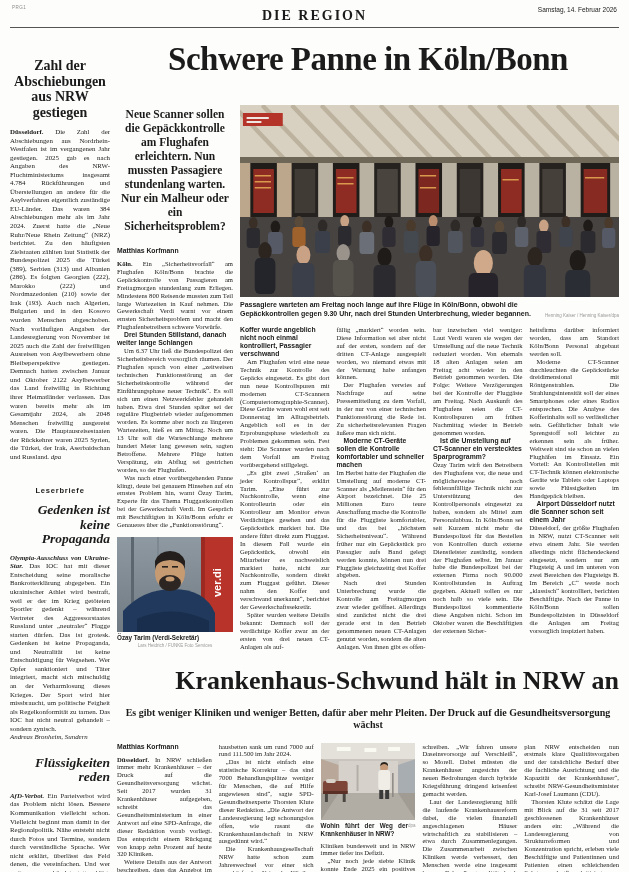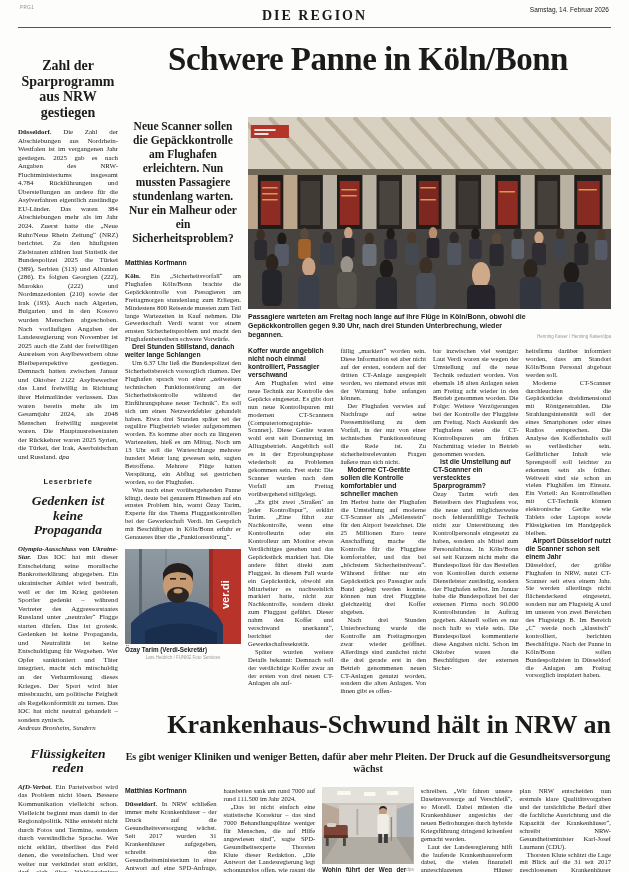--- a/index.html
+++ b/index.html
@@ -1,19 +1,19 @@
 <!DOCTYPE html>
 <html lang="de"><head>
 <meta charset="utf-8">
 <style>
   html,body{margin:0;padding:0;background:#ffffff;}
   .page{
     width:629px;height:872px;box-sizing:border-box;
     background:#fdfdfb;color:#1b1b1b;overflow:hidden;
-    font-family:"Liberation Serif",serif;padding:0 18px;position:relative;
+    font-family:"Liberation Serif",serif;padding:0 10px;position:relative;
   }
   
   .pagehead{position:relative;height:27px;border-bottom:1px solid #555;}
   .edition{position:absolute;left:2px;top:5px;font:4.5px "Liberation Sans",sans-serif;color:#8a8a8a;letter-spacing:.5px;}
   .section-title{position:absolute;left:0;right:0;top:8px;text-align:center;
     font:600 14px "Liberation Serif",serif;letter-spacing:2px;}
   .pagedate{position:absolute;right:2px;top:6px;font:6.5px "Liberation Sans",sans-serif;color:#222;}
   
   .cols{display:flex;gap:7px;align-items:flex-start;}
   .rail{flex:0 0 100px;}
@@ -23,26 +23,26 @@
   .bt p{margin:0;}
   .bt p + p{text-indent:7px;}
   .dl{font-weight:bold;}
   .agency{font-style:italic;}
   .sh{font:bold 6.8px/8px "Liberation Sans",sans-serif;margin:5px 0 2px;text-align:left;text-indent:0;}
   .byline{font:bold 6.8px "Liberation Sans",sans-serif;margin:0 0 6px;}
   .credit{font:4.5px "Liberation Sans",sans-serif;color:#999;}
   
   .rail-headline{font:600 14px/15.5px "Liberation Serif",serif;text-align:center;margin:30px 2px 8px;}
   .rail .bt{font-size:6.9px;line-height:8.55px;}
-  .letters-label{font:600 7.5px "Liberation Sans",sans-serif;letter-spacing:.8px;text-align:center;margin:16px 0 8px;}
-  .letter-headline{font:italic 600 13.5px/14.5px "Liberation Serif",serif;text-align:center;margin:4px 0 7px;}
+  .letters-label{font:600 7.5px "Liberation Sans",sans-serif;letter-spacing:.8px;text-align:center;margin:25px 0 8px;}
+  .letter-headline{font:italic 600 13.5px/14.5px "Liberation Serif",serif;text-align:right;margin:4px 0 7px;}
   .letter-topic{font-style:italic;font-weight:bold;}
   .signature{font-style:italic;}
   
-  .a-headline{font:bold 33px/36px "Liberation Serif",serif;text-align:center;margin:13px 0 40px;letter-spacing:-.5px;}
+  .a-headline{font:bold 33px/36px "Liberation Serif",serif;text-align:center;margin:13px 0 28px;letter-spacing:-.5px;}
   .a-grid{display:grid;grid-template-columns:116px repeat(4,1fr);column-gap:7px;
           grid-template-rows:192px auto auto;}
   .a-col1{grid-column:1;grid-row:1/4;}
   .deck{font:600 11.5px/14px "Liberation Serif",serif;text-align:center;margin:2px 0 14px;}
   .a-photo{grid-column:2/6;grid-row:1;}
   .a-photo svg{display:block;width:100%;height:192px;}
   .a-captrow{grid-column:2/6;grid-row:2;display:flex;justify-content:space-between;align-items:flex-end;
              padding:3px 0 8px;}
   .a-caption{font:bold 7px/9px "Liberation Sans",sans-serif;max-width:78%;}
   .figure{margin:8px 0 0;}
@@ -64,21 +64,21 @@
 
   <div class="pagehead">
     <span class="edition">PRG1</span>
     <div class="section-title">DIE REGION</div>
     <span class="pagedate">Samstag, 14. Februar 2026</span>
   </div>
 
   <div class="cols">
 
     <div class="rail">
-      <div class="rail-headline">Zahl der Sparprogramm aus NRW gestiegen</div>
+      <div class="rail-headline">Zahl der Abschiebungen aus NRW gestiegen</div>
       <div class="bt">
         <p><span class="dl">Düsseldorf.</span>
            <span>Die Zahl der Abschiebungen aus Nordrhein-Westfalen ist im vergangenen Jahr gestiegen. 2025 gab es nach Angaben des NRW-Fluchtministeriums insgesamt 4.784 Rückführungen und Überstellungen an andere für die Asylverfahren eigentlich zuständige EU-Länder. Das waren 384 Abschiebungen mehr als im Jahr 2024. Zuerst hatte die „Neue Ruhr/Neue Rhein Zeitung“ (NRZ) berichtet. Zu den häufigsten Zielstaaten zählten laut Statistik der Bundespolizei 2025 die Türkei (389), Serbien (313) und Albanien (286). Es folgten Georgien (222), Marokko (222) und Nordmazedonien (210) sowie der Irak (193). Auch nach Algerien, Bulgarien und in den Kosovo wurden Menschen abgeschoben. Nach vorläufigen Angaben der Landesregierung von November ist 2025 auch die Zahl der freiwilligen Ausreisen von Asylbewerbern ohne Bleibeperspektive gestiegen. Demnach hatten zwischen Januar und Oktober 2122 Asylbewerber das Land freiwillig in Richtung ihrer Heimatländer verlassen. Das waren bereits mehr als im Gesamtjahr 2024, als 2048 Menschen freiwillig ausgereist waren. Die Hauptausreisestaaten der Rückkehrer waren 2025 Syrien, die Türkei, der Irak, Aserbaidschan und Russland.</span>
            <span class="agency">dpa</span></p>
       </div>
 
       <div class="letters-label">Leserbriefe</div>
 
       <div class="letter">
         <div class="letter-headline">Gedenken ist keine Propaganda</div>

